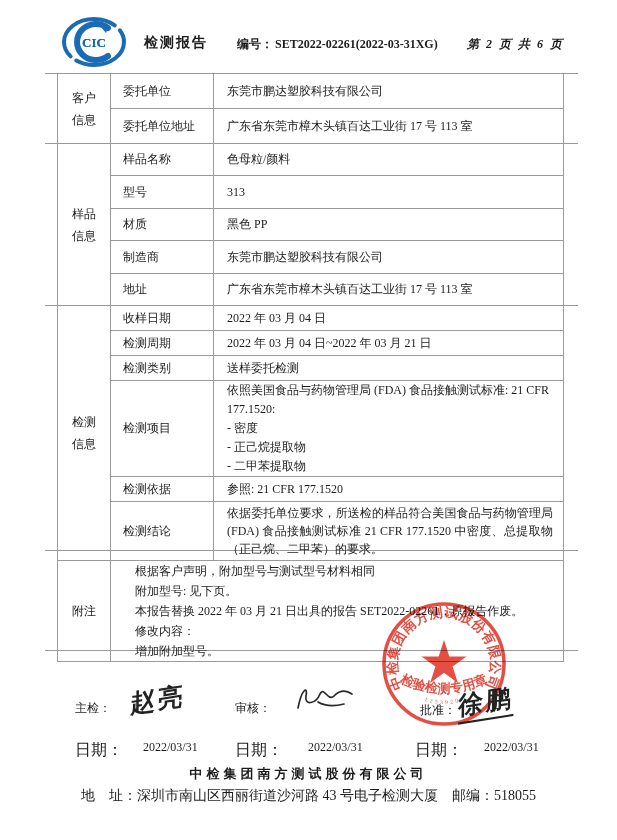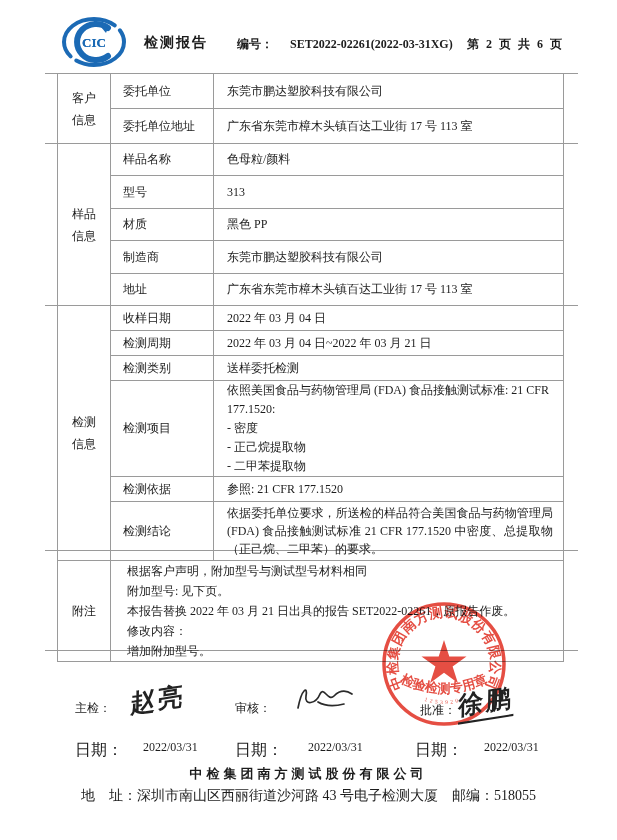--- a/index.html
+++ b/index.html
@@ -6,34 +6,34 @@
   body { background:#fff; }
   .page {
     position:relative; width:617px; height:840px; background:#fff;
     font-family:"Liberation Serif","DejaVu Serif",serif; color:#1c1c1c;
     overflow:hidden;
   }
   
   .logo { position:absolute; left:60px; top:15px; width:68px; height:54px; }
   .hdr-title { position:absolute; left:144px; top:34px; font-size:14px; font-weight:bold; letter-spacing:2px; }
   .hdr-number { position:absolute; left:237px; top:36px; font-size:12px; font-weight:bold; }
-  .hdr-number .lbl { margin-right:17px; }
-  .hdr-page { position:absolute; left:467px; top:36px; font-size:12px; font-weight:bold; letter-spacing:2px; }
+  .hdr-number .lbl { margin-right:2px; }
+  .hdr-page { position:absolute; left:467px; top:36px; font-size:12px; font-weight:bold; letter-spacing:2px;font-style:italic; }
   
   .hline { position:absolute; left:45px; width:533px; height:1px; background:#9a9a9a; }
   
   table.report { position:absolute; left:57px; top:73px; width:506px; border-collapse:collapse; table-layout:fixed; }
   table.report td { border:1px solid #9a9a9a; font-size:12px; vertical-align:middle; overflow:hidden; }
   td.group { width:53px; text-align:center; line-height:22px; }
   td.flabel { width:103px; padding-left:12px; }
   td.fvalue { width:350px; padding-left:13px; padding-right:10px; }
   .ml { line-height:19px; }
   td.tall { vertical-align:middle; }
   .just { text-align:justify; line-height:18px; padding-top:2px; padding-bottom:2px; }
-  td.note-cell { padding-left:16px; vertical-align:middle; }
+  td.note-cell { padding-left:24px; vertical-align:middle; }
   .note-line { line-height:20px; }
   
   .sig-role { position:absolute; font-size:12px; }
   .sig-name { position:absolute; font-size:25px; font-weight:bold; color:#222;
               transform:rotate(-9deg) skewX(-10deg); letter-spacing:3px; white-space:nowrap; }
   .sig-date-lbl { position:absolute; font-size:16px; }
   .sig-date-val { position:absolute; font-size:12px; }
   .scribble { position:absolute; }
   
   .stamp { position:absolute; left:376px; top:596px; width:136px; height:136px;

